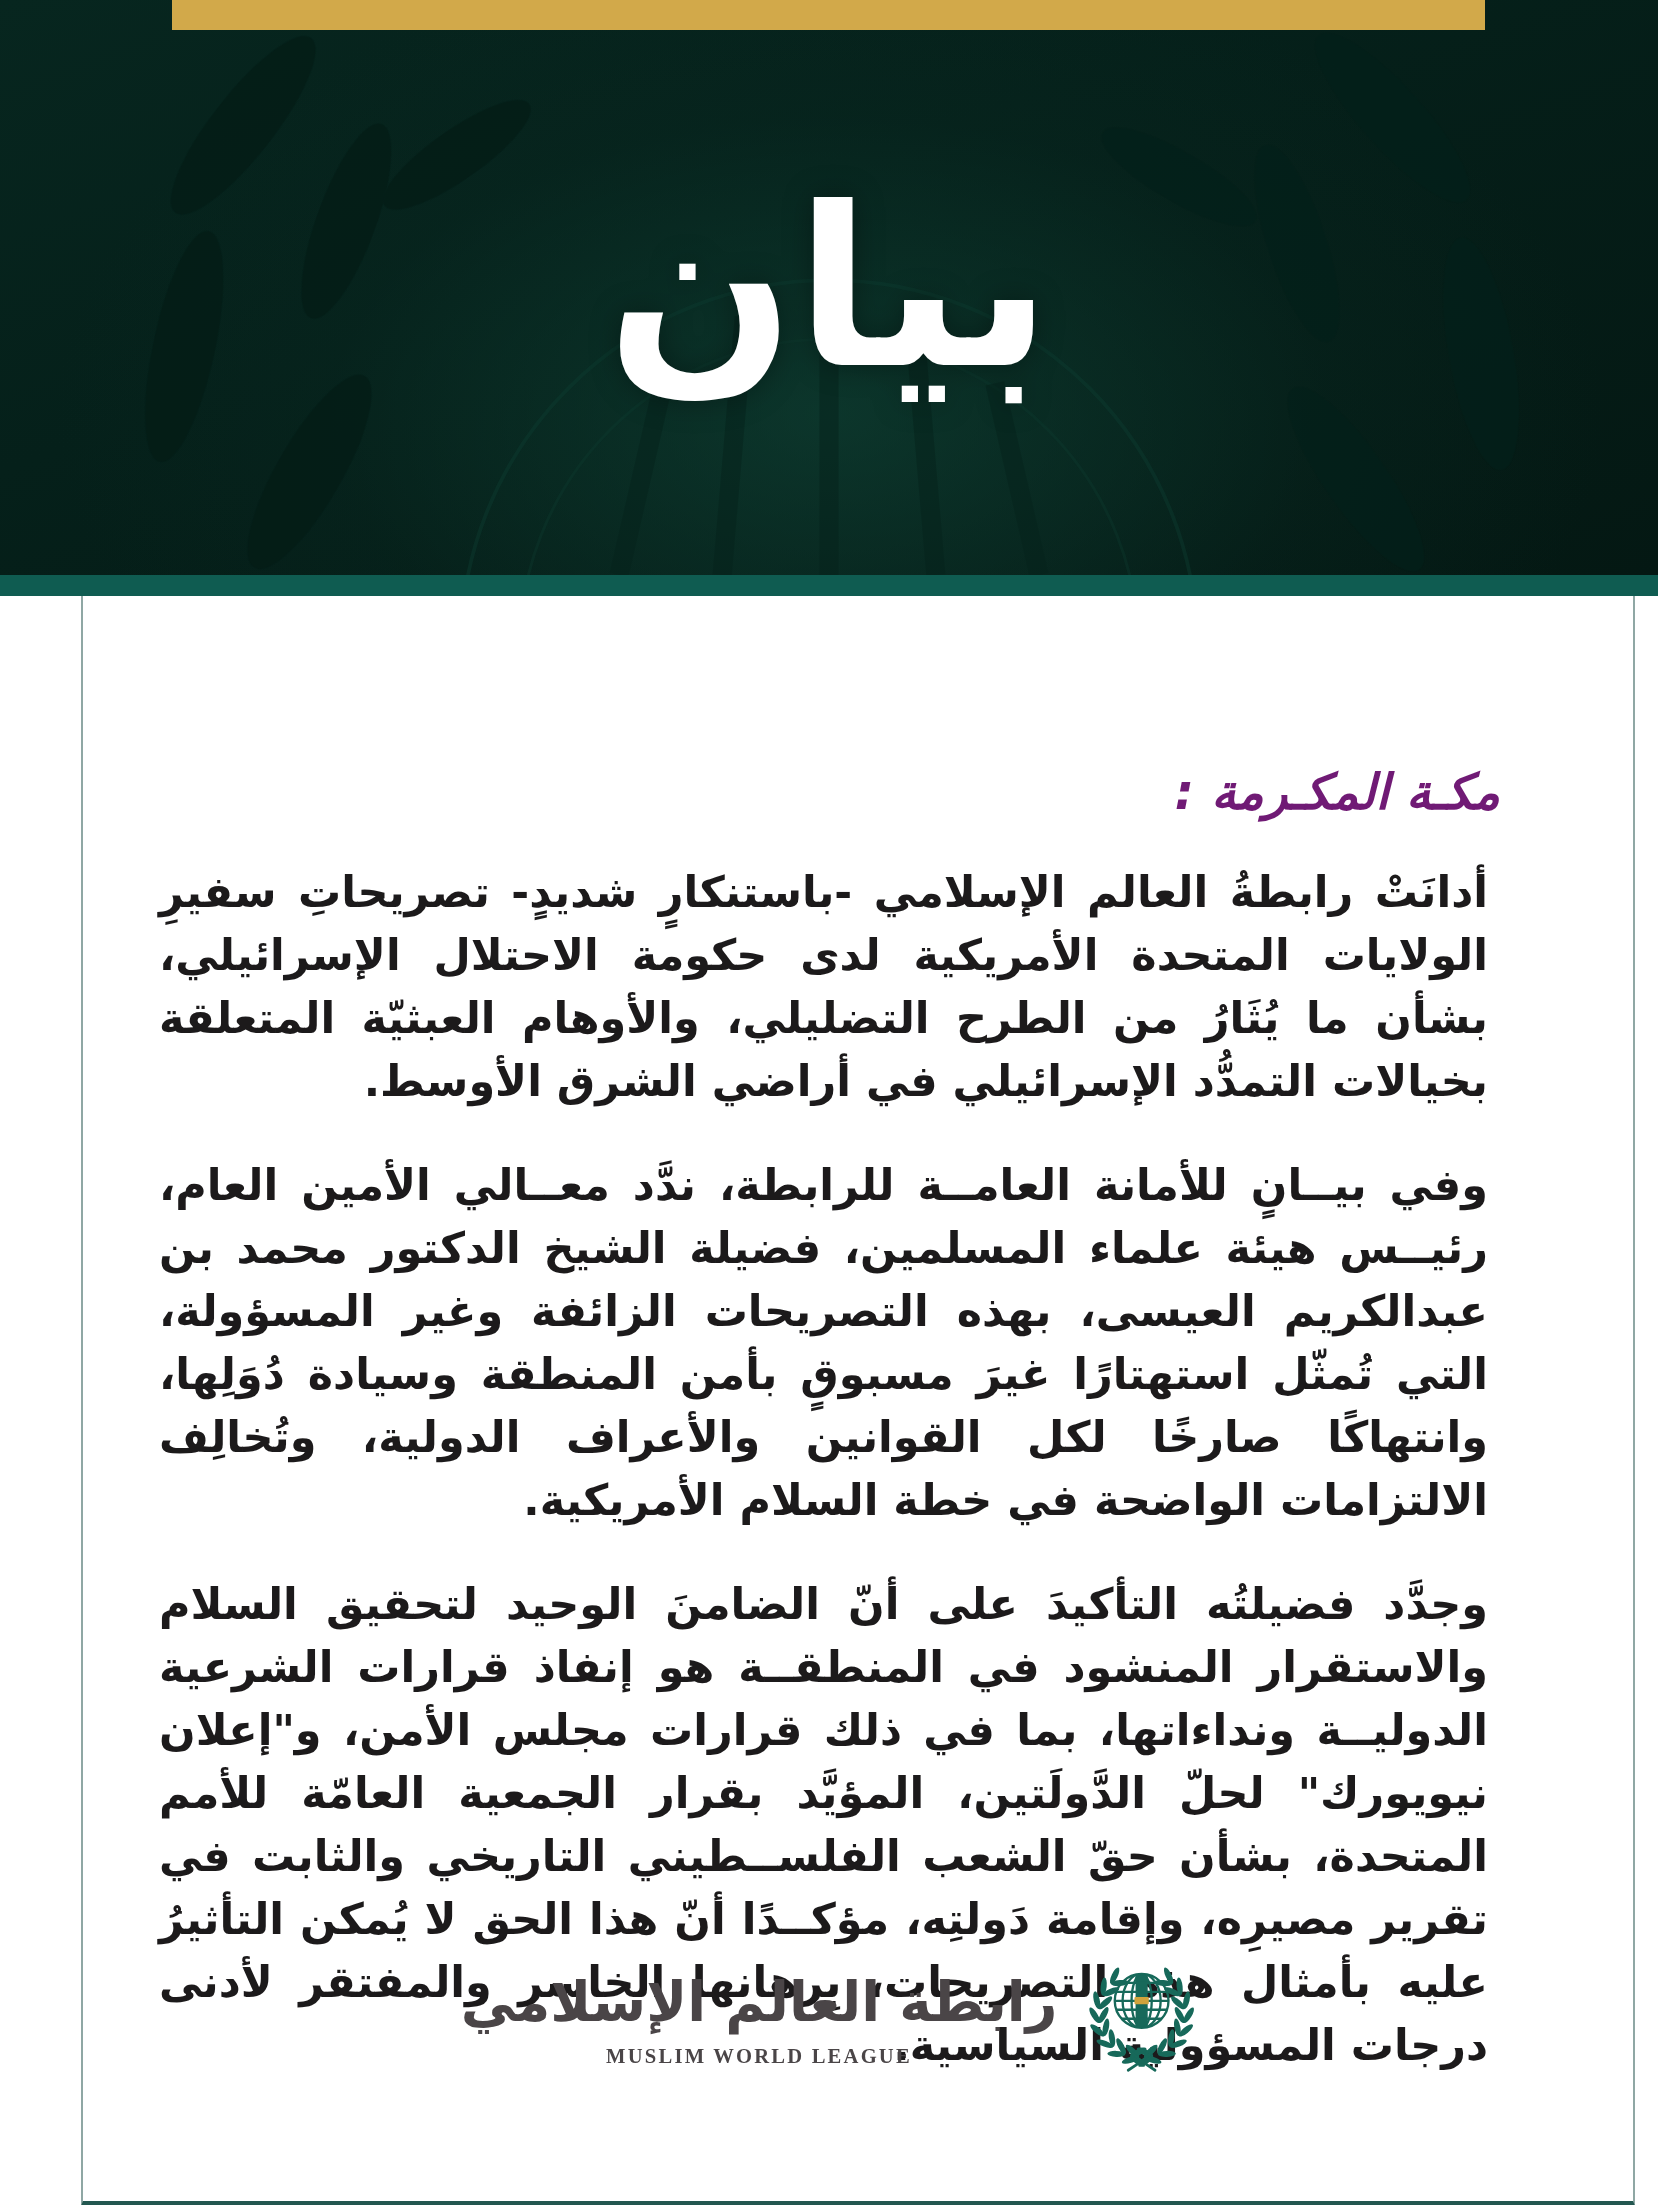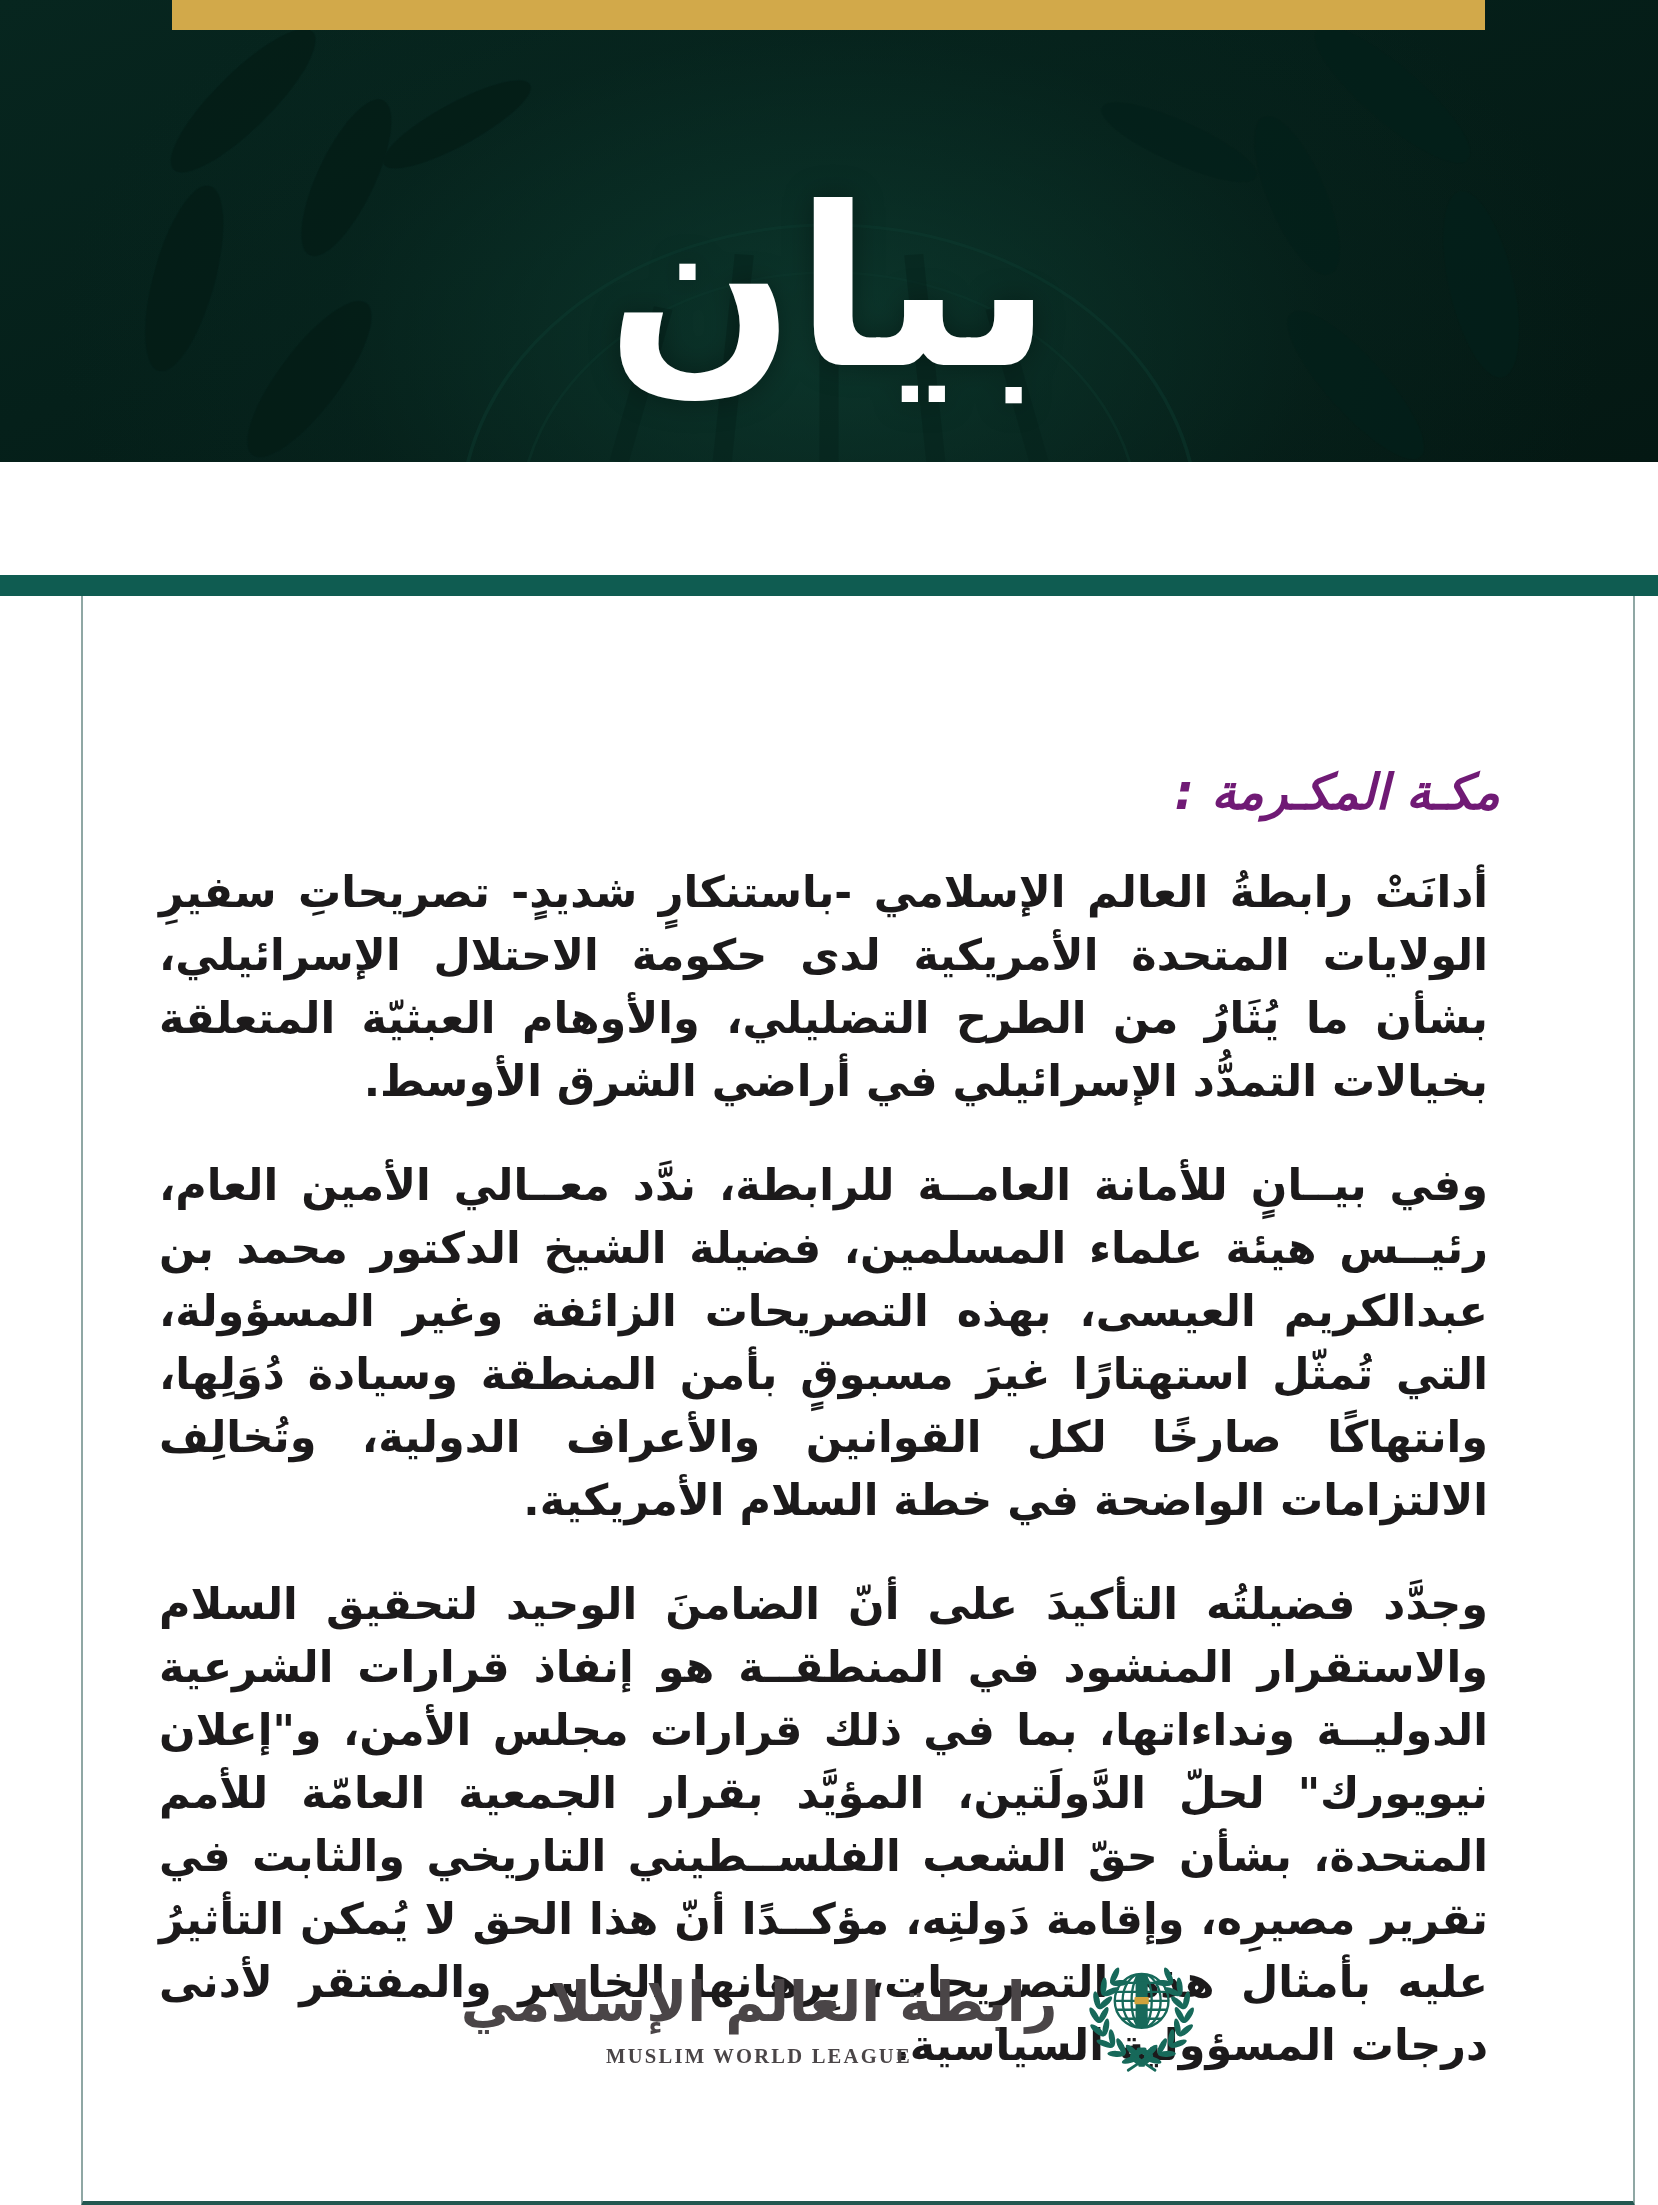--- a/index.html
+++ b/index.html
@@ -2,21 +2,21 @@
 <html lang="ar" style="font-size:11.8px"><head>
 <meta charset="utf-8">
 <style>
   html,body{margin:0;padding:0;}
   body{
     width:1658px;height:2205px;position:relative;background:#ffffff;
     font-family:"DejaVu Sans",sans-serif;overflow:hidden;
   }
   
   .header{
-    position:absolute;left:0;top:0;width:1658px;height:462px;
+    position:absolute;left:0;top:0;width:1658px;height:575px;
     background:
       radial-gradient(ellipse 1106px 663px at 50% 72%, rgba(18,74,60,.55) 0%, rgba(10,44,36,.25) 45%, rgba(0,0,0,0) 70%),
       linear-gradient(160deg,#07261f 0%,#05201a 40%,#041813 100%);
   }
   .header-deco{position:absolute;left:0;top:0;width:100%;height:100%;}
   .gold-bar{
     position:absolute;left:172px;top:0;width:1313px;height:29.5px;
     background:#d2a94a;
   }
   .bayan{

